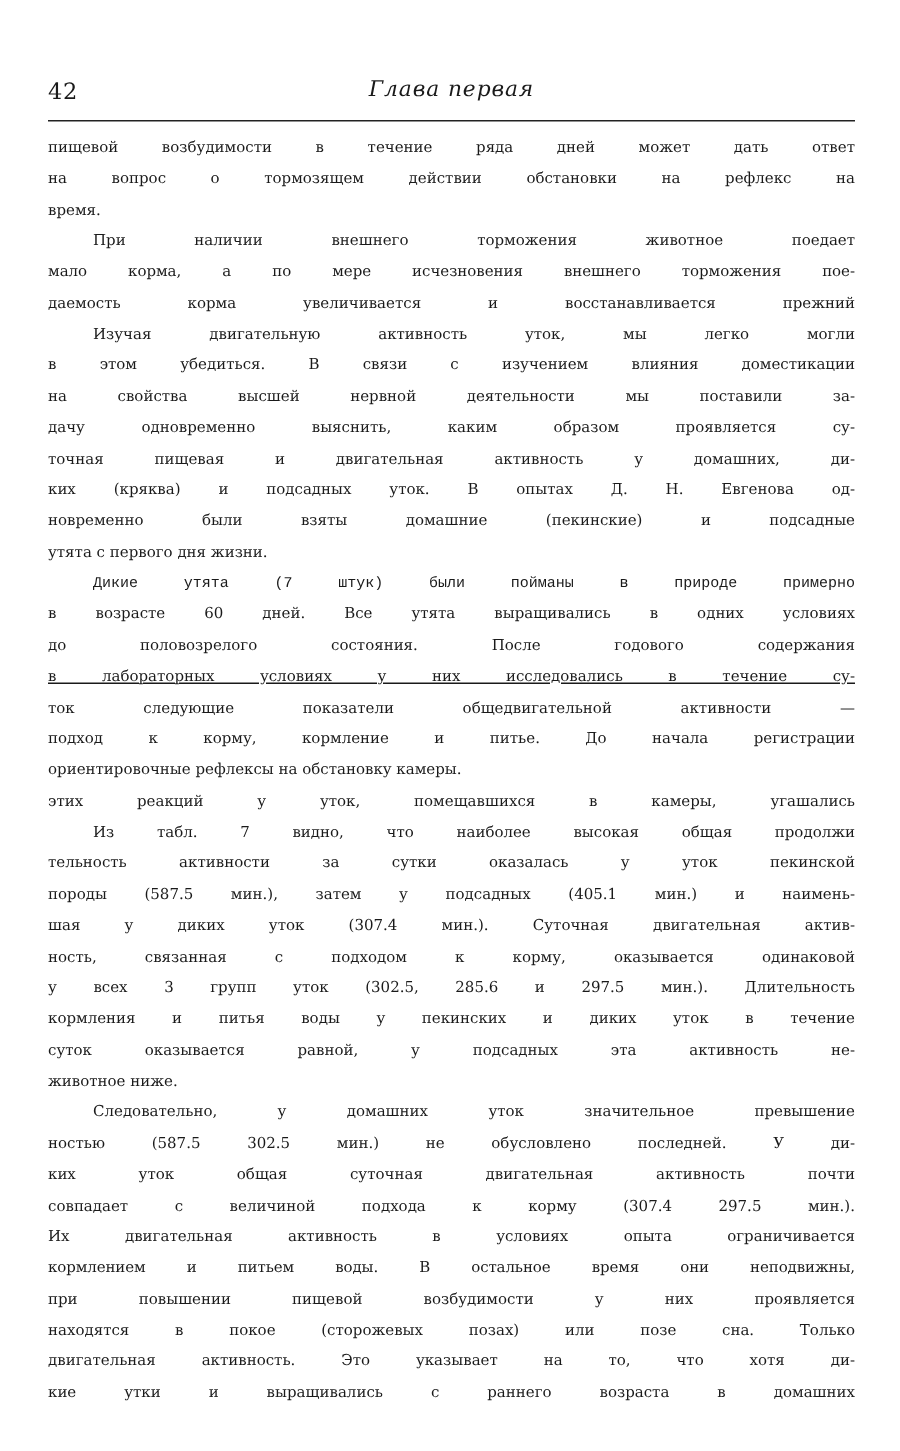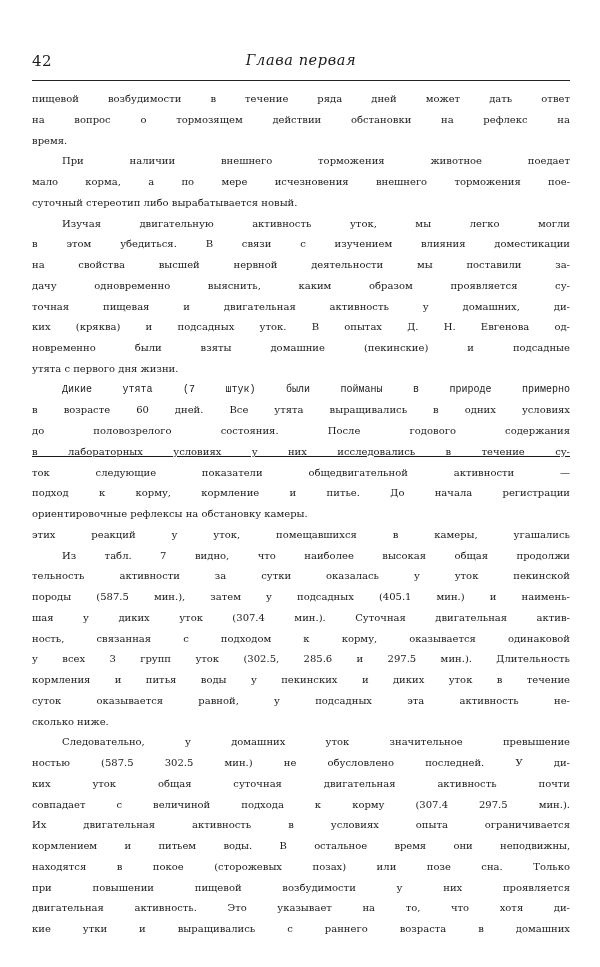--- a/index.html
+++ b/index.html
@@ -29,21 +29,21 @@
   <div class="rule"></div>
   <div class="body" id="body">
       <p class="para">
         <span class="line first" style="display: block;"><span style="white-space: nowrap;">пищевой возбудимости в течение ряда дней может дать ответ</span></span>
         <span class="line" style="display: block;"><span style="white-space: nowrap;">на вопрос о тормозящем действии обстановки на рефлекс на</span></span>
         <span class="line last">время.</span>
       </p>
       <p class="para indent">
         <span class="line first" style="display: block;"><span style="white-space: nowrap;">При наличии внешнего торможения животное поедает</span></span>
         <span class="line" style="display: block;"><span style="white-space: nowrap; letter-spacing: -0.0201271px;">мало корма, а по мере исчезновения внешнего торможения пое-</span></span>
-        <span class="line last">суточный стереотип либо вырабатывается новый.</span>
+        <span class="line" style="display: block;"><span style="white-space: nowrap;">даемость корма увеличивается и восстанавливается прежний</span></span>
       </p>
       <p class="para indent">
         <span class="line first" style="display: block;"><span style="white-space: nowrap;">Изучая двигательную активность уток, мы легко могли</span></span>
         <span class="line" style="display: block;"><span style="white-space: nowrap;">в этом убедиться. В связи с изучением влияния доместикации</span></span>
         <span class="line" style="display: block;"><span style="white-space: nowrap;">на свойства высшей нервной деятельности мы поставили за-</span></span>
         <span class="line" style="display: block;"><span style="white-space: nowrap;">дачу одновременно выяснить, каким образом проявляется су-</span></span>
         <span class="line" style="display: block;"><span style="white-space: nowrap;">точная пищевая и двигательная активность у домашних, ди-</span></span>
         <span class="line" style="display: block;"><span style="white-space: nowrap;">ких (кряква) и подсадных уток. В опытах Д. Н. Евгенова од-</span></span>
         <span class="line" style="display: block;"><span style="white-space: nowrap;">новременно были взяты домашние (пекинские) и подсадные</span></span>
         <span class="line last">утята с первого дня жизни.</span>
@@ -60,28 +60,28 @@
       </p>
       <p class="para indent">
         <span class="line first" style="display: block;"><span style="white-space: nowrap;">Из табл. 7 видно, что наиболее высокая общая продолжи</span></span>
         <span class="line" style="display: block;"><span style="white-space: nowrap;">тельность активности за сутки оказалась у уток пекинской</span></span>
         <span class="line" style="display: block;"><span style="white-space: nowrap;">породы (587.5 мин.), затем у подсадных (405.1 мин.) и наимень-</span></span>
         <span class="line" style="display: block;"><span style="white-space: nowrap;">шая у диких уток (307.4 мин.). Суточная двигательная актив-</span></span>
         <span class="line" style="display: block;"><span style="white-space: nowrap;">ность, связанная с подходом к корму, оказывается одинаковой</span></span>
         <span class="line" style="display: block;"><span style="white-space: nowrap;">у всех 3 групп уток (302.5, 285.6 и 297.5 мин.). Длительность</span></span>
         <span class="line" style="display: block;"><span style="white-space: nowrap;">кормления и питья воды у пекинских и диких уток в течение</span></span>
         <span class="line" style="display: block;"><span style="white-space: nowrap;">суток оказывается равной, у подсадных эта активность не-</span></span>
-        <span class="line last">сколько ниже.</span>
+        <span class="line last">животное ниже.</span>
       </p>
       <p class="para indent">
         <span class="line first" style="display: block;"><span style="white-space: nowrap;">Следовательно, у домашних уток значительное превышение</span></span>
         <span class="line" style="display: block;"><span style="white-space: nowrap;">ностью (587.5 302.5 мин.) не обусловлено последней. У ди-</span></span>
         <span class="line" style="display: block;"><span style="white-space: nowrap;">ких уток общая суточная двигательная активность почти</span></span>
         <span class="line" style="display: block;"><span style="white-space: nowrap;">совпадает с величиной подхода к корму (307.4 297.5 мин.).</span></span>
         <span class="line" style="display: block;"><span style="white-space: nowrap;">Их двигательная активность в условиях опыта ограничивается</span></span>
         <span class="line" style="display: block;"><span style="white-space: nowrap; letter-spacing: -0.0728284px;">кормлением и питьем воды. В остальное время они неподвижны,</span></span>
+        <span class="line" style="display: block;"><span style="white-space: nowrap;">при повышении пищевой возбудимости у них проявляется</span></span>
         <span class="line" style="display: block;"><span style="white-space: nowrap;">находятся в покое (сторожевых позах) или позе сна. Только</span></span>
-        <span class="line" style="display: block;"><span style="white-space: nowrap;">при повышении пищевой возбудимости у них проявляется</span></span>
         <span class="line" style="display: block;"><span style="white-space: nowrap;">двигательная активность. Это указывает на то, что хотя ди-</span></span>
         <span class="line" style="display: block;"><span style="white-space: nowrap;">кие утки и выращивались с раннего возраста в домашних</span></span>
       </p>
     </div>
 </div>
 
 </body></html>

